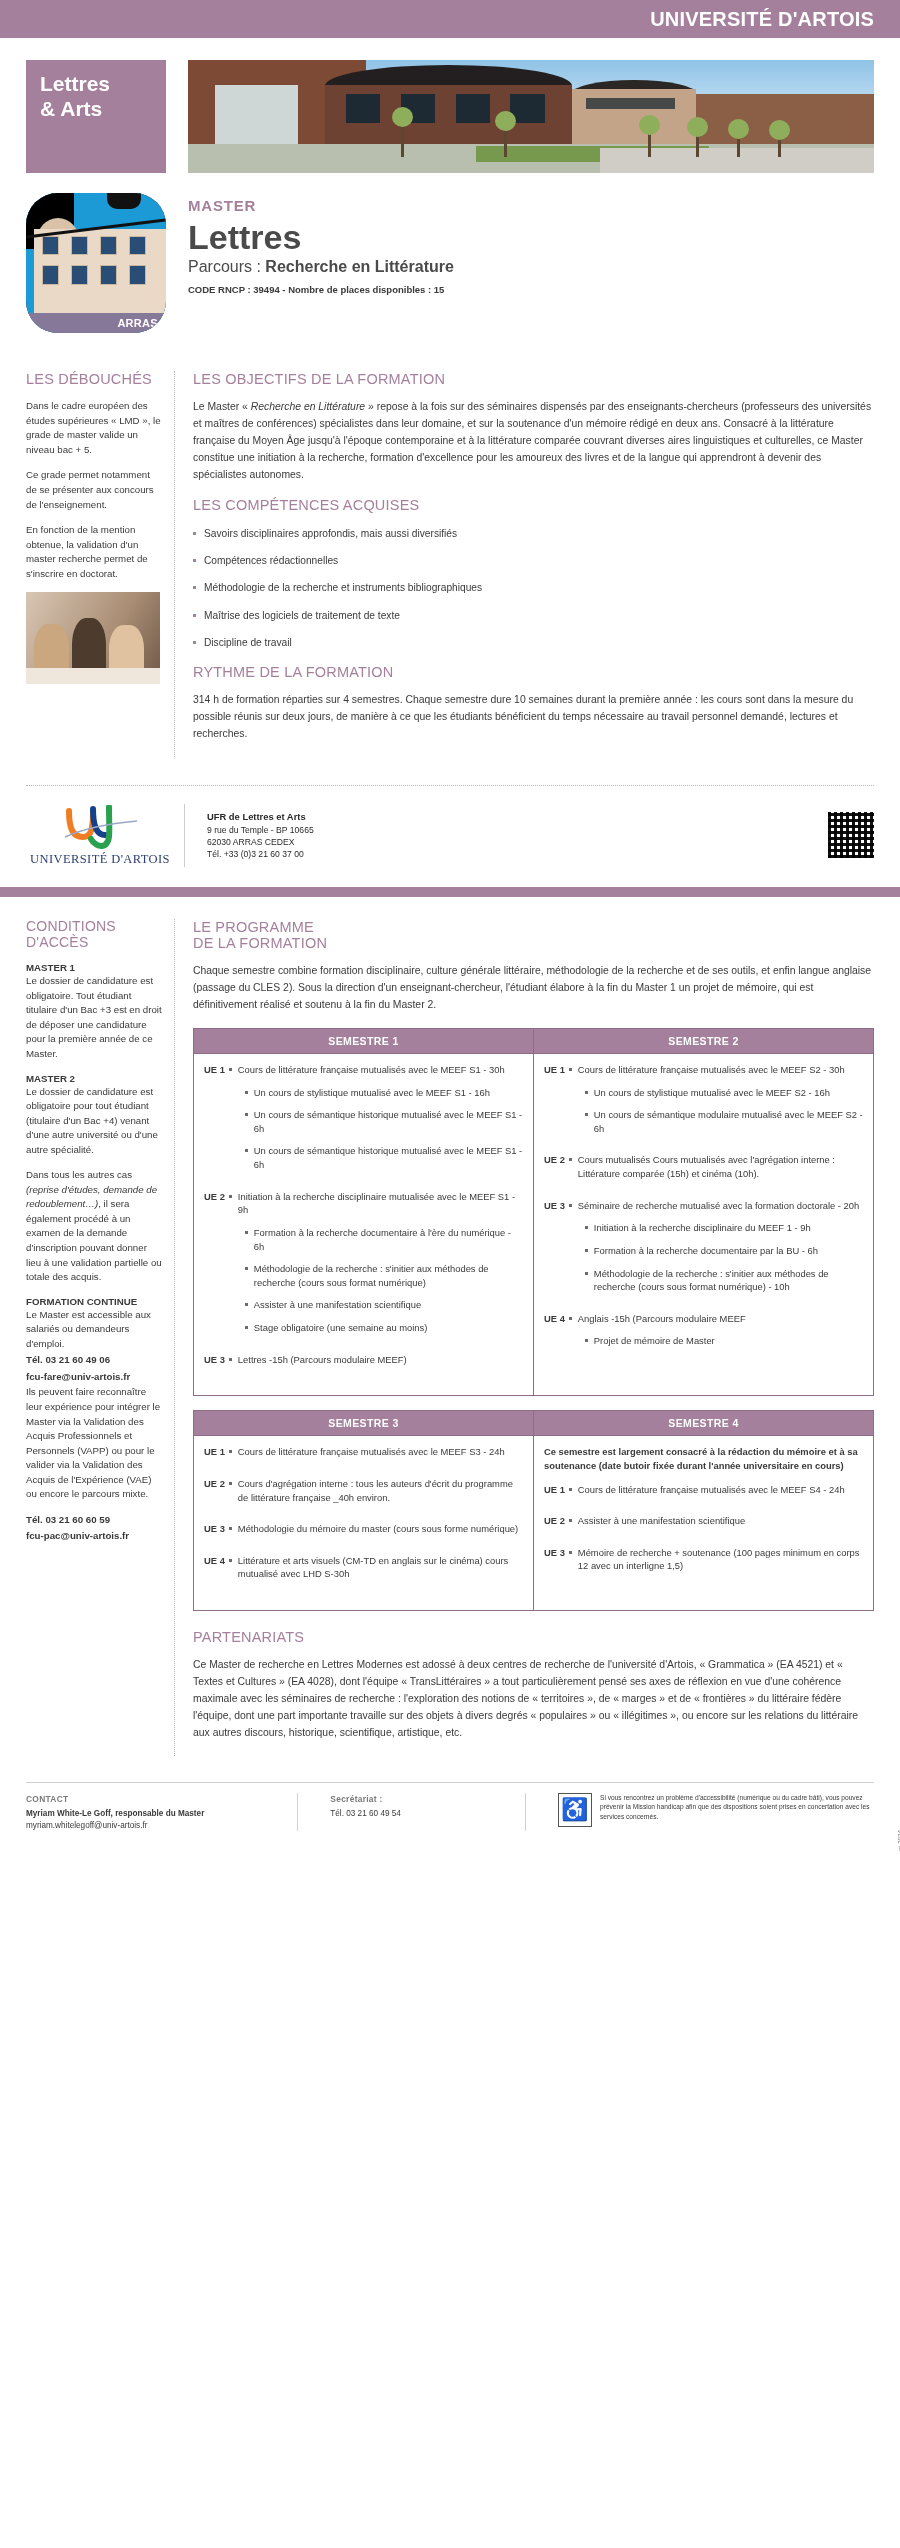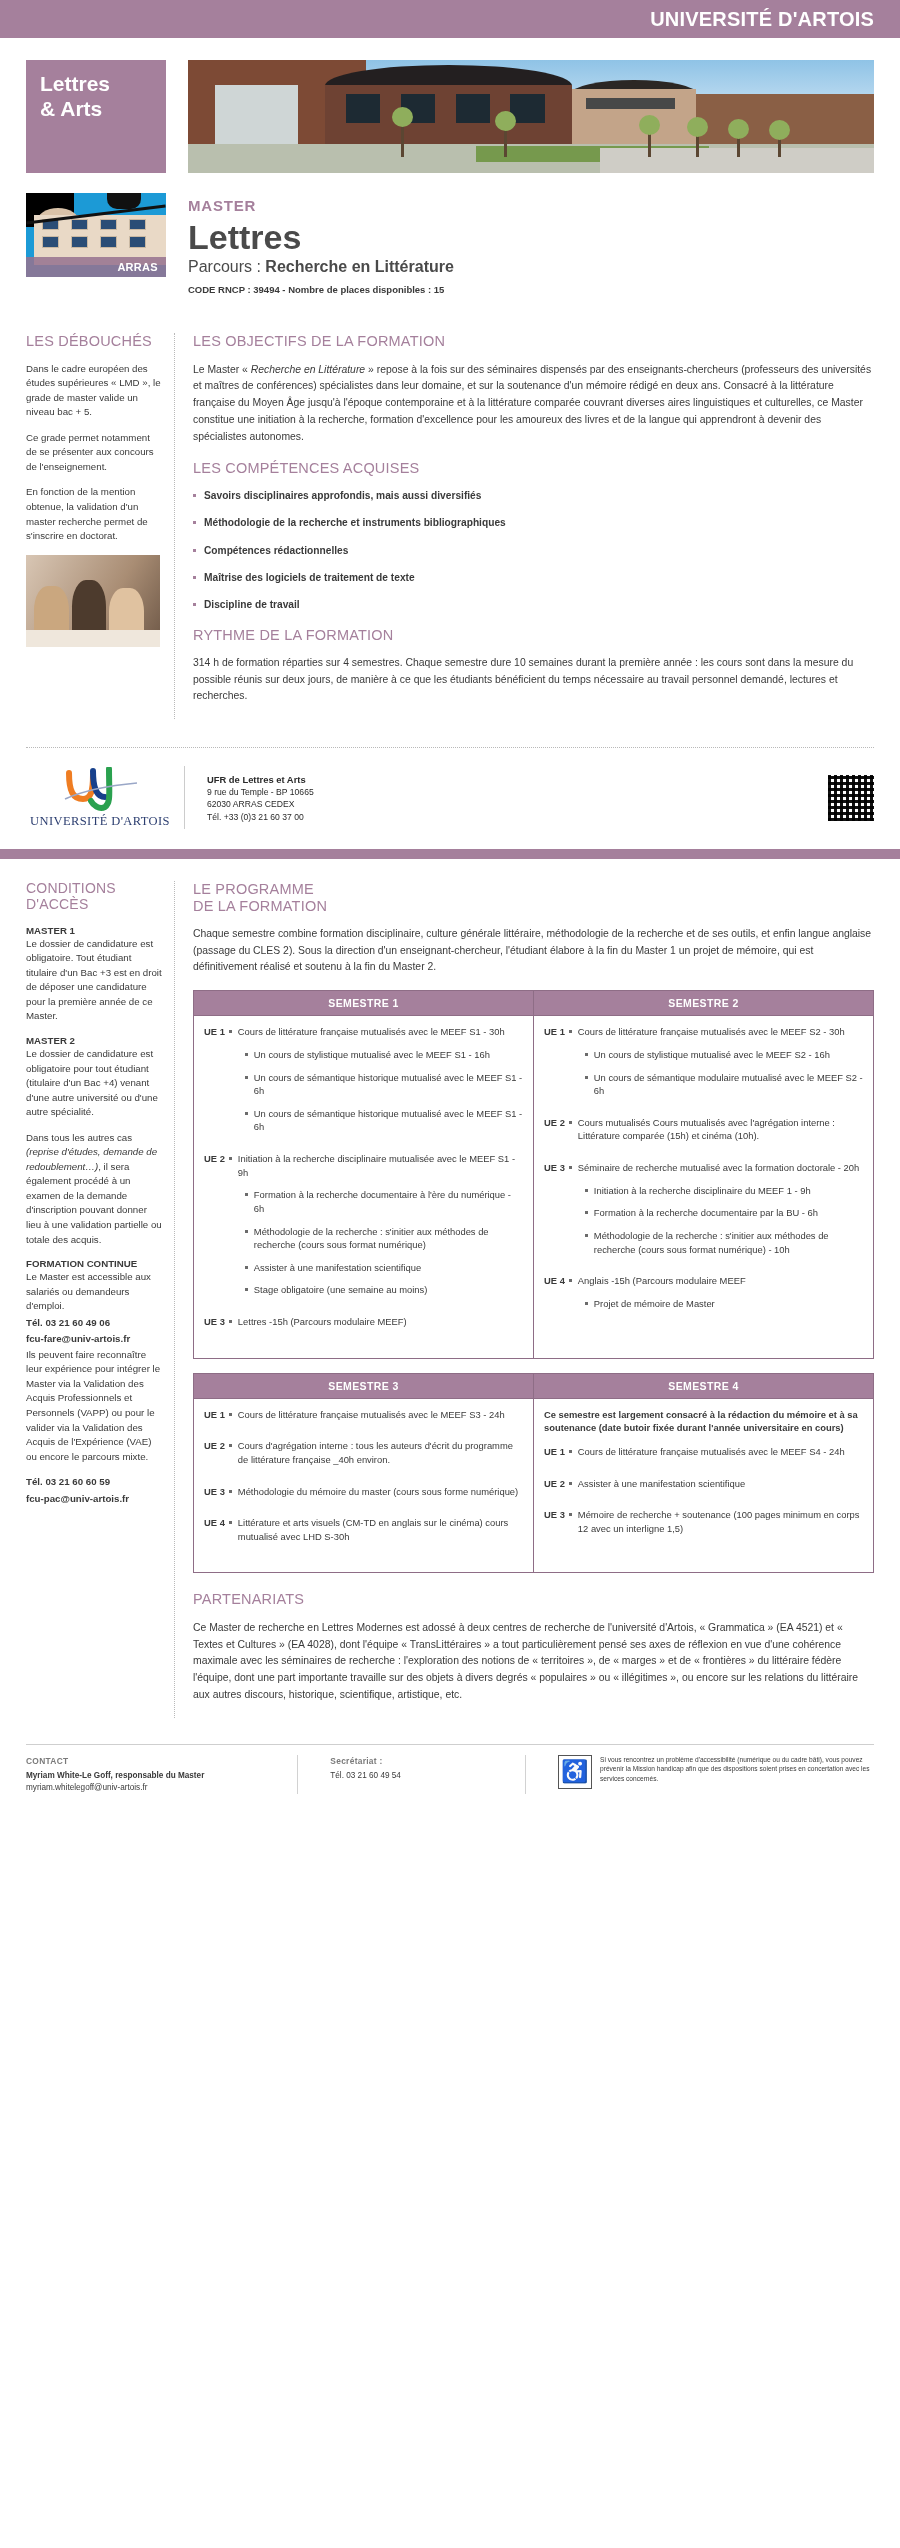--- a/index.html
+++ b/index.html
@@ -69,24 +69,25 @@
 
   
   .title-row {
     display: flex;
     gap: 22px;
     padding: 20px 26px 0 26px;
   }
   .arras-photo {
     width: 140px;
     min-width: 140px;
-    height: 84px;
+    height: 140px;
     position: relative;
     overflow: hidden;
     background: #0f0f0f;
+    border-radius: 32px;
   }
   .ap-sky { position:absolute; inset:0; background:#1c9ad6; }
   .ap-dark { position:absolute; left:0; top:0; width:34%; height:40%; background:#000; }
   .ap-fac  { position:absolute; left:6%; top:26%; right:0; bottom:14%; background:#e9d9c6; }
   .ap-fac .w { position:absolute; background:#2a4d76; border:1px solid #c9b8a2; }
   .ap-gable { position:absolute; left:8%; top:18%; width:30%; height:16%; background:#d9c2a8; border-radius: 50% 50% 0 0 / 100% 100% 0 0; }
   .ap-cable { position:absolute; left:0; top:24%; width:100%; height:3px; background:#111; transform: rotate(-7deg); }
   .ap-lamp { position:absolute; left:58%; top:0; width:34px; height:16px; background:#111; border-radius:0 0 10px 10px; }
   .arras-label {
     position: absolute;
@@ -175,21 +176,20 @@
   }
   .col-right p.para i { font-style: italic; }
 
   ul.bullets { list-style: none; margin: 0 0 14px 0; }
   ul.bullets li {
     font-size: 10.2px;
     line-height: 1.5;
     margin-bottom: 12px;
     padding-left: 11px;
     position: relative;
-    font-weight: bold;
   }
   ul.bullets li::before {
     content: "";
     position: absolute;
     left: 0; top: 6px;
     width: 3px; height: 3px;
     background: #a5809c;
   }
 
   .left-photo {
@@ -400,22 +400,22 @@
       </div>
     </div>
     <div class="col-divider"></div>
     <div class="col-right">
       <h2 class="sec">LES OBJECTIFS DE LA FORMATION</h2>
       <p class="para"><span>Le Master « </span><i>Recherche en Littérature</i><span> » repose à la fois sur des séminaires dispensés par des enseignants-chercheurs (professeurs des universités et maîtres de conférences) spécialistes dans leur domaine, et sur la soutenance d'un mémoire rédigé en deux ans. Consacré à la littérature française du Moyen Âge jusqu'à l'époque contemporaine et à la littérature comparée couvrant diverses aires linguistiques et culturelles, ce Master constitue une initiation à la recherche, formation d'excellence pour les amoureux des livres et de la langue qui apprendront à devenir des spécialistes autonomes.</span></p>
 
       <h2 class="sec">LES COMPÉTENCES ACQUISES</h2>
       <ul class="bullets">
         <li>Savoirs disciplinaires approfondis, mais aussi diversifiés</li>
+        <li>Compétences rédactionnelles</li>
         <li>Méthodologie de la recherche et instruments bibliographiques</li>
-        <li>Compétences rédactionnelles</li>
         <li>Maîtrise des logiciels de traitement de texte</li>
         <li>Discipline de travail</li>
       </ul>
 
       <h2 class="sec">RYTHME DE LA FORMATION</h2>
       <p class="para">314 h de formation réparties sur 4 semestres. Chaque semestre dure 10 semaines durant la première année : les cours sont dans la mesure du possible réunis sur deux jours, de manière à ce que les étudiants bénéficient du temps nécessaire au travail personnel demandé, lectures et recherches.</p>
     </div>
   </div>
 
   <div class="ufr-wrap">

